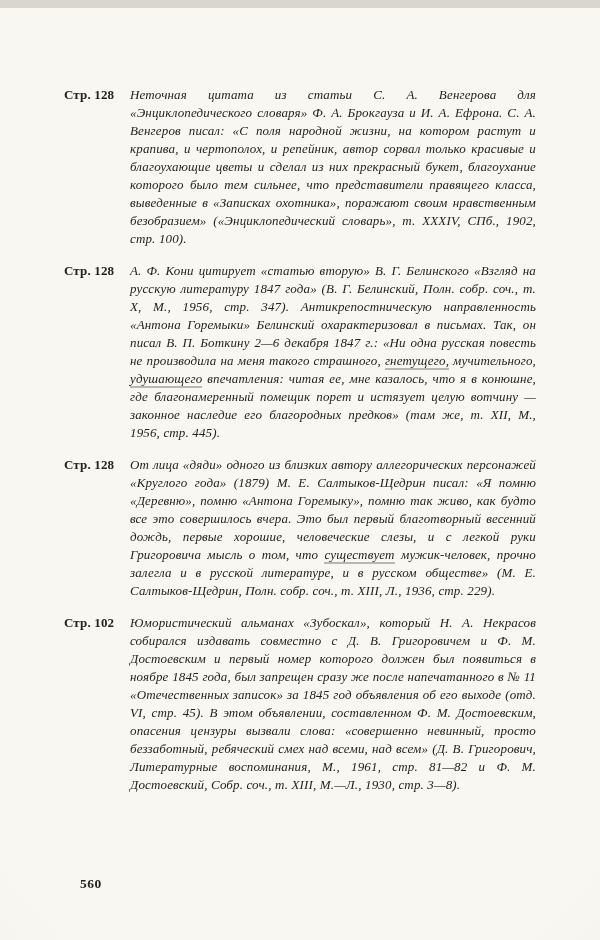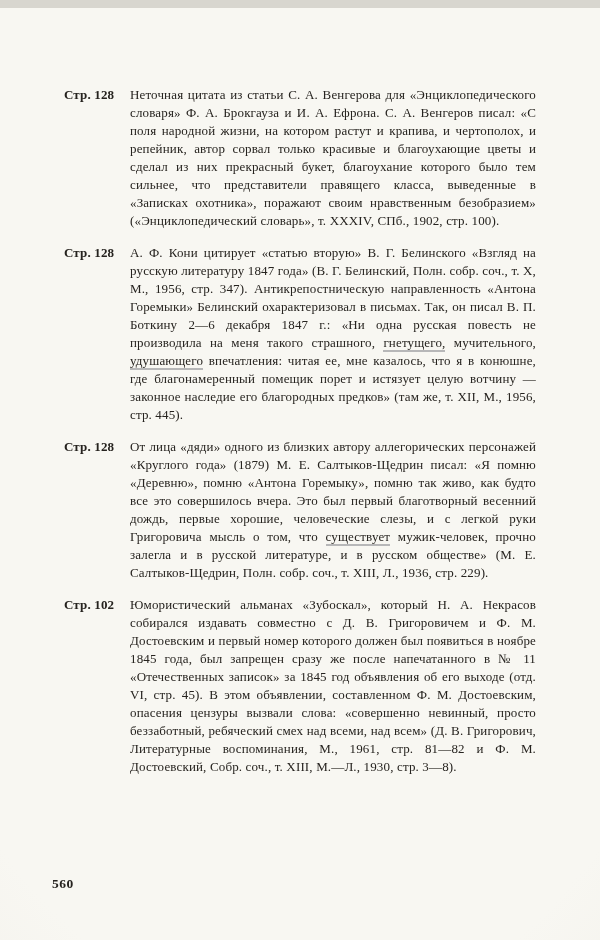--- a/index.html
+++ b/index.html
@@ -33,28 +33,29 @@
   }
   .note-label {
     position: absolute;
     left: 0;
     top: 0;
     font-weight: bold;
     white-space: nowrap;
   }
   .note-text {
     margin: 0;
+    font-style: italic;
   }
   
   .pencil {
     border-bottom: 2px solid rgba(105, 105, 112, 0.45);
   }
   .page-number {
     position: absolute;
-    left: 52px;
+    left: 80px;
     top: 868px;
     font-weight: bold;
     font-size: 13.5px;
     letter-spacing: 0.5px;
   }
 </style>
 </head>
 <body>
 
 <div class="page">

